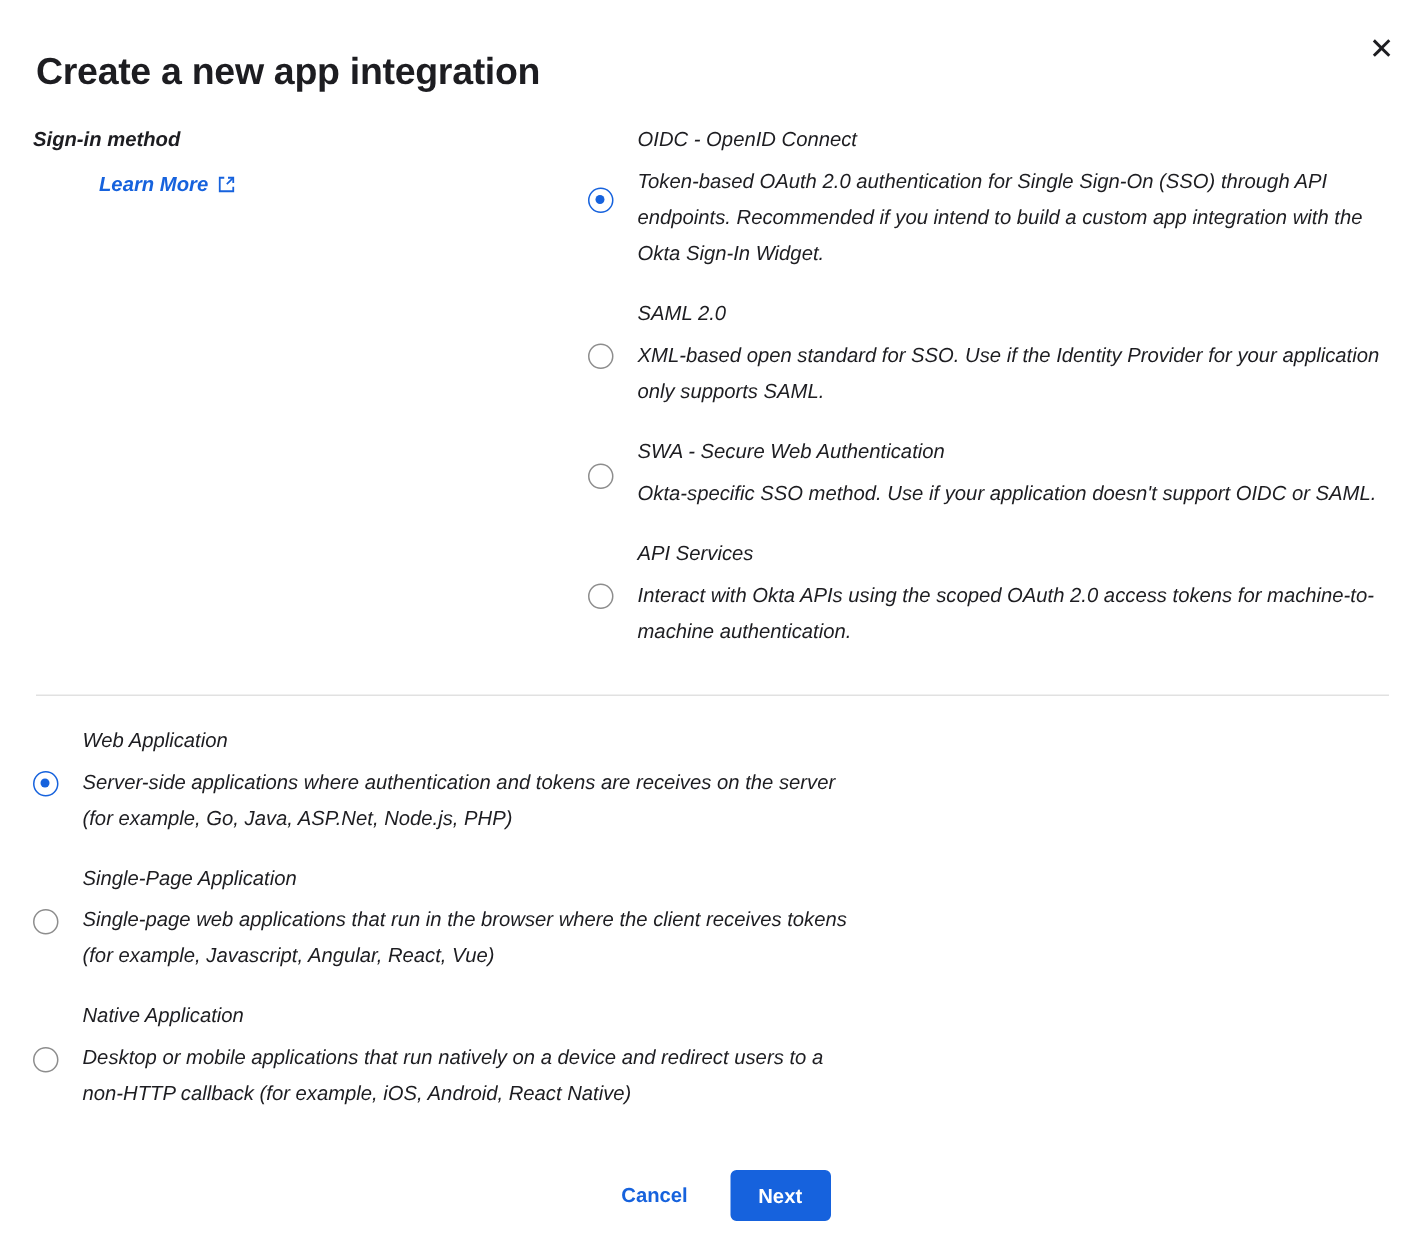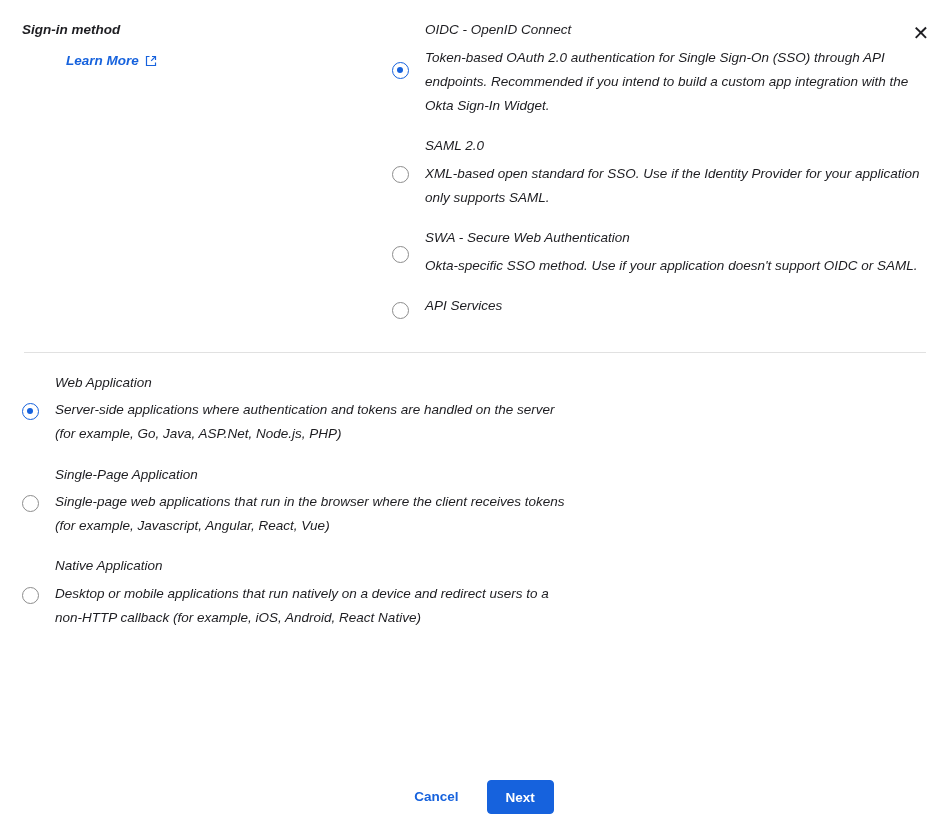--- a/index.html
+++ b/index.html
@@ -178,20 +178,21 @@
   }
   .section-app-type .section-right { padding-top: 22px; }
 </style>
 </head>
 <body>
 
 <div class="dialog">
 
   <button class="close-btn" aria-label="Close">✕</button>
 
+  <h1 class="dialog-title">Create a new app integration</h1>
 
   <div class="section section-signin">
     <div class="section-left">
       <p class="section-label">Sign-in method</p>
       <a class="learn-more">
         <span>Learn More</span>
         <span class="ext-icon">
           <svg width="12" height="12" viewBox="0 0 12 12" fill="none" xmlns="http://www.w3.org/2000/svg">
             <path d="M4.5 1.5H1.5V10.5H10.5V7.5" stroke="#1662dd" stroke-width="1.2" fill="none"></path>
             <path d="M7 1.5H10.5V5" stroke="#1662dd" stroke-width="1.2" fill="none"></path>
@@ -224,38 +225,39 @@
           <div class="radio-body">
             <p class="radio-title">SWA - Secure Web Authentication</p>
             <p class="radio-desc">Okta-specific SSO method. Use if your application doesn't support OIDC or SAML.</p>
           </div>
         </div>
 
         <div class="radio-row">
           <span class="radio-ctrl"></span>
           <div class="radio-body">
             <p class="radio-title">API Services</p>
+            <p class="radio-desc">Interact with Okta APIs using the scoped OAuth 2.0 access tokens for machine-to-machine authentication.</p>
           </div>
         </div>
 
       </div>
     </div>
   </div>
 
   <div class="divider"></div>
 
   <div class="section section-app-type">
     <div class="section-right">
       <div class="radio-group">
 
         <div class="radio-row">
           <span class="radio-ctrl checked"></span>
           <div class="radio-body">
             <p class="radio-title">Web Application</p>
-            <p class="radio-desc">Server-side applications where authentication and tokens are handled on the server (for example, Go, Java, ASP.Net, Node.js, PHP)</p>
+            <p class="radio-desc">Server-side applications where authentication and tokens are receives on the server (for example, Go, Java, ASP.Net, Node.js, PHP)</p>
           </div>
         </div>
 
         <div class="radio-row">
           <span class="radio-ctrl"></span>
           <div class="radio-body">
             <p class="radio-title">Single-Page Application</p>
             <p class="radio-desc">Single-page web applications that run in the browser where the client receives tokens (for example, Javascript, Angular, React, Vue)</p>
           </div>
         </div>

